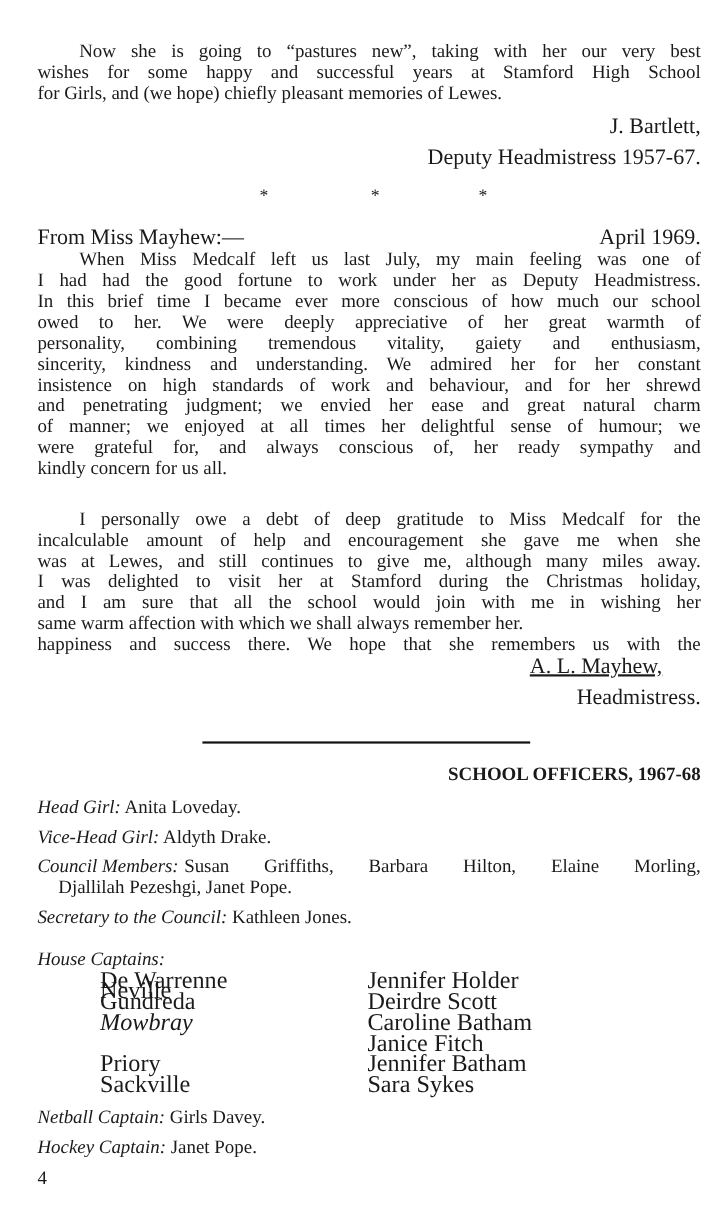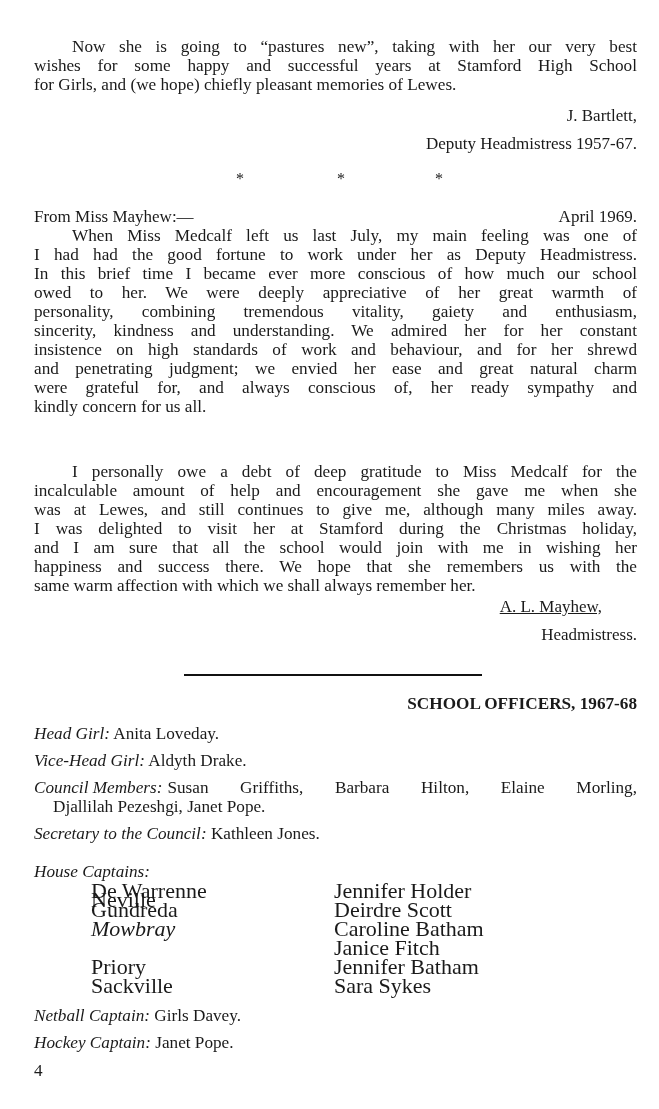--- a/index.html
+++ b/index.html
@@ -2,21 +2,21 @@
 <html><head>
 <meta charset="utf-8">
 <style>
   html, body { margin: 0; padding: 0; background: #ffffff; }
   body {
     width: 659px; height: 1109px; position: relative; overflow: hidden;
     font-family: "Liberation Serif", "DejaVu Serif", serif;
     color: #1a1a1a;
   }
   .page { position: absolute; left: 34px; top: 0; width: 603px; }
-  .abs { position: absolute; white-space: nowrap; font-size: 17px; line-height: 19px; }
+  .abs { position: absolute; white-space: nowrap; font-size: 20px; line-height: 19px; }
   .para {
     position: absolute; left: 0; width: 603px;
     font-size: 17.2px; line-height: 19px;
     text-align: justify; text-align-last: left;
   }
   .para .line { display: block; text-align: justify; text-align-last: justify; white-space: nowrap; }
   .para .line.last { text-align-last: left; }
   .indent { padding-left: 38px; }
   .stars { position: absolute; top: 170px; font-size: 16px; }
   .rule { position: absolute; left: 150px; top: 674px; width: 298px; height: 0; border-top: 2px solid #111; }
@@ -53,32 +53,33 @@
 
   <div class="para" style="top:226px;">
     <span class="line indent">When Miss Medcalf left us last July, my main feeling was one of</span>
     <span class="line">I had had the good fortune to work under her as Deputy Headmistress.</span>
     <span class="line">In this brief time I became ever more conscious of how much our school</span>
     <span class="line">owed to her.  We were deeply appreciative of her great warmth of</span>
     <span class="line">personality, combining tremendous vitality, gaiety and enthusiasm,</span>
     <span class="line">sincerity, kindness and understanding.  We admired her for her constant</span>
     <span class="line">insistence on high standards of work and behaviour, and for her shrewd</span>
     <span class="line">and penetrating judgment; we envied her ease and great natural charm</span>
+    <span class="line">of manner; we enjoyed at all times her delightful sense of humour; we</span>
     <span class="line">were grateful for, and always conscious of, her ready sympathy and</span>
     <span class="line last">kindly concern for us all.</span>
   </div>
 
   <div class="para" style="top:462px;">
     <span class="line indent">I personally owe a debt of deep gratitude to Miss Medcalf for the</span>
     <span class="line">incalculable amount of help and encouragement she gave me when she</span>
     <span class="line">was at Lewes, and still continues to give me, although many miles away.</span>
     <span class="line">I was delighted to visit her at Stamford during the Christmas holiday,</span>
     <span class="line">and I am sure that all the school would join with me in wishing her</span>
+    <span class="line last">same warm affection with which we shall always remember her.</span>
     <span class="line">happiness and success there.  We hope that she remembers us with the</span>
-    <span class="line last">same warm affection with which we shall always remember her.</span>
   </div>
 
   <div class="abs" style="top:597px; right:35px; left:auto;text-decoration:underline;">A. L. Mayhew,</div>
   <div class="abs" style="top:625px; right:0; left:auto;">Headmistress.</div>
 
   <div class="rule"></div>
 
   <div class="heading">SCHOOL OFFICERS, 1967-68</div>
 
   <div class="officer" style="top:724px;">

